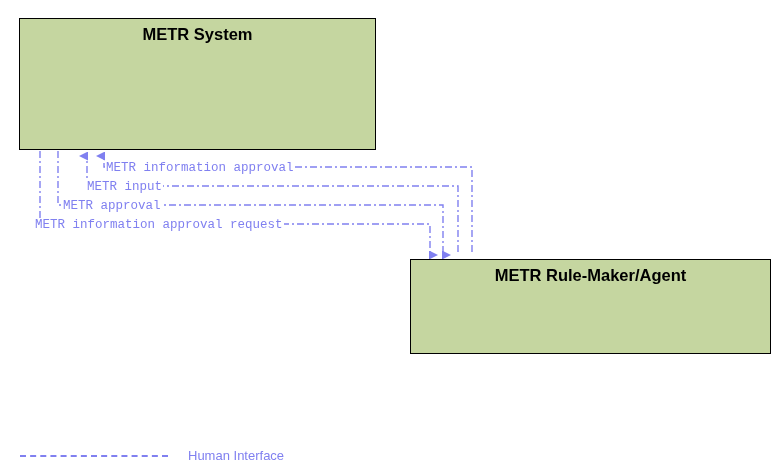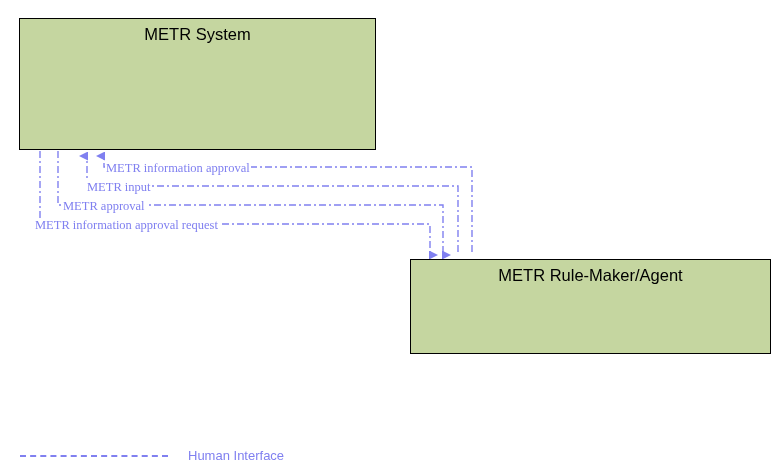--- a/index.html
+++ b/index.html
@@ -30,38 +30,39 @@
   .node-title {
     position: absolute;
     left: 0;
     right: 0;
     top: 6px;
     text-align: center;
     font-size: 16.5px;
     color: #000000;
     font-family: "Liberation Sans", sans-serif;
     white-space: nowrap;
+    font-weight: bold;
   }
   #node-metr-system {
     left: 19px;
     top: 18px;
     width: 357px;
     height: 132px;
   }
   #node-metr-rule-maker {
     left: 410px;
     top: 259px;
     width: 361px;
     height: 95px;
   }
   .flow-label {
     position: absolute;
     font-size: 12.5px;
     color: #8080f0;
-    font-family: Liberation Serif, serif;
+    font-family: Liberation Mono, monospace;
     white-space: nowrap;
     background: #ffffff;
     padding: 0 1px;
     line-height: 13px;
   }
   #flow-label-0 { left: 105px; top: 162px; }
   #flow-label-1 { left: 86px;  top: 181px; }
   #flow-label-2 { left: 62px;  top: 200px; }
   #flow-label-3 { left: 34px;  top: 219px; }
   .legend-row {

